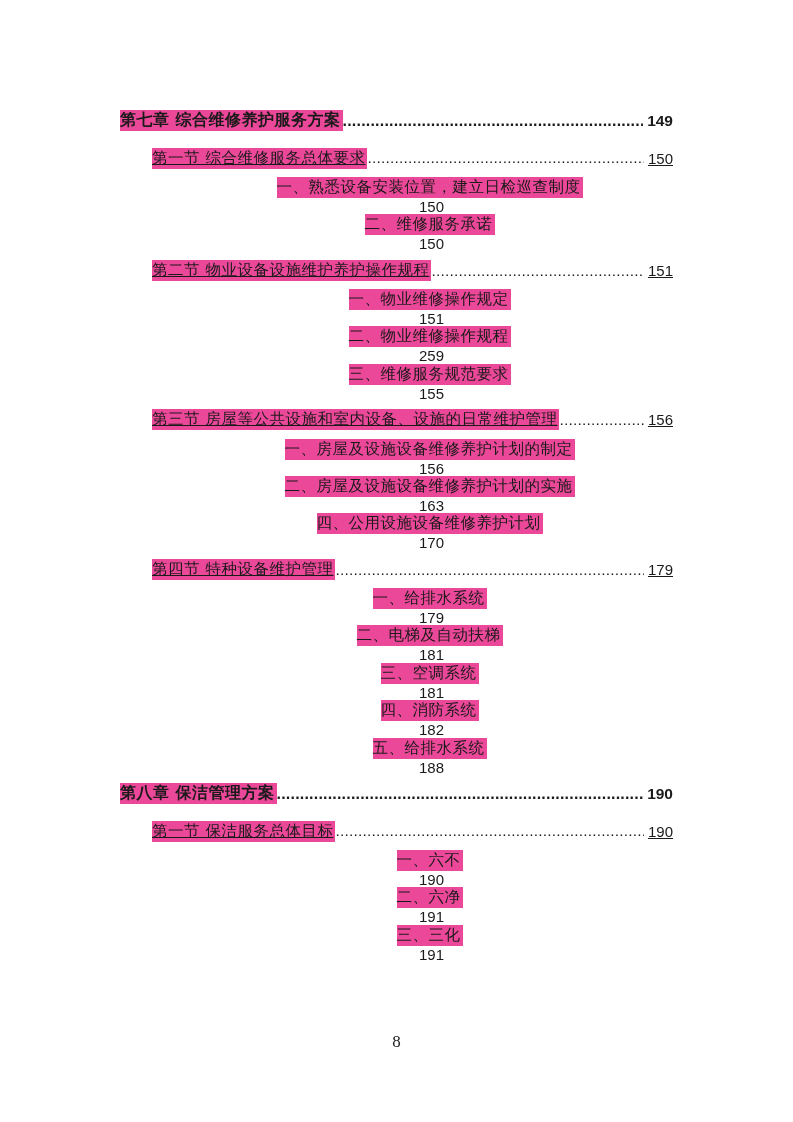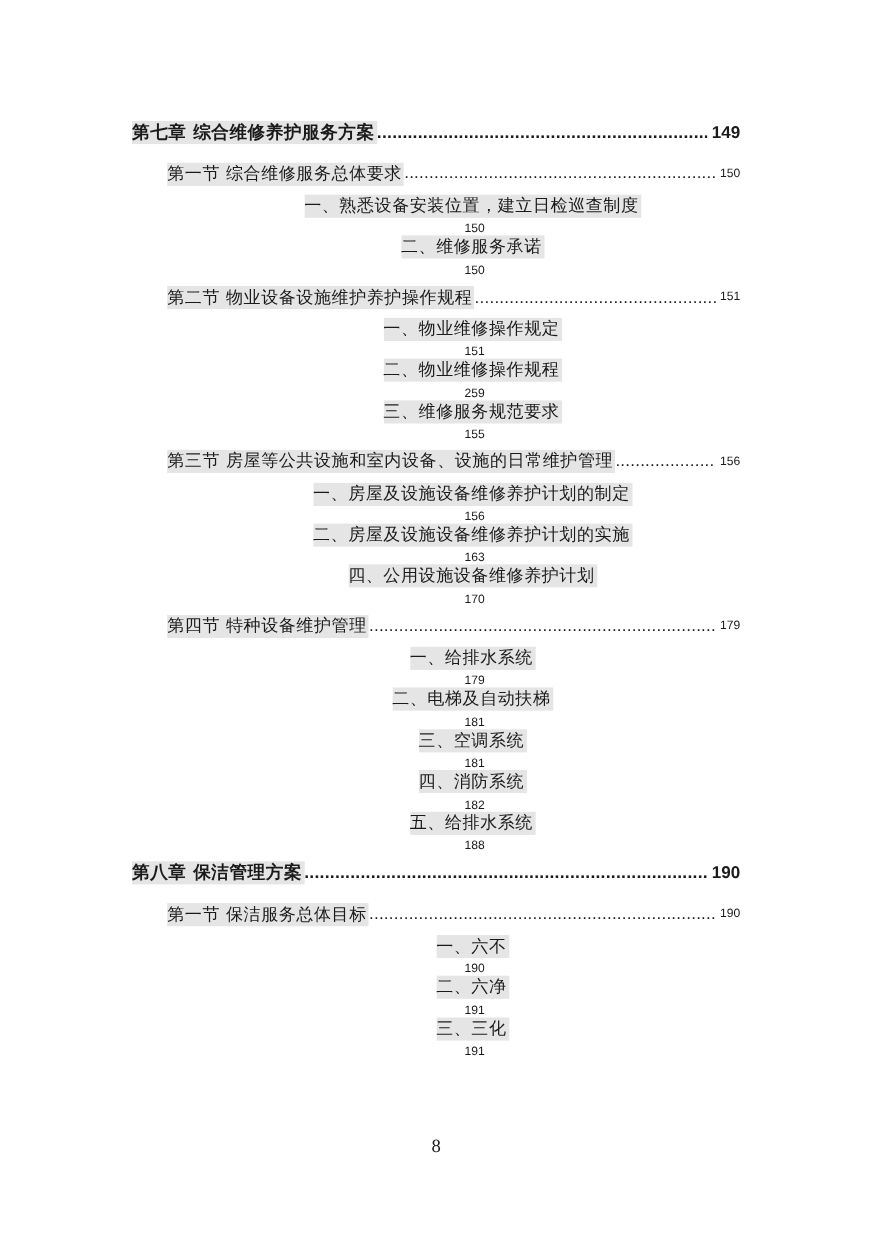--- a/index.html
+++ b/index.html
@@ -1,25 +1,25 @@
 <!DOCTYPE html>
 <html><head>
   <meta charset="utf-8">
   <style>
     html, body { margin: 0; padding: 0; background: #ffffff; }
     body { width: 793px; height: 1122px; position: relative; overflow: hidden; font-family: "DejaVu Sans", "Liberation Sans", sans-serif; color: #1a1a1a; }
     .toc { position: absolute; left: 120px; top: 102px; width: 553px; }
     .toc-row { position: relative; height: 37.4px; display: flex; align-items: center; font-size: 15.5px; white-space: nowrap; }
     .toc-row.level-1 { padding-left: 0; font-weight: bold; font-size: 16px; }
-    .toc-row.level-2 { padding-left: 32px; }
+    .toc-row.level-2 { padding-left: 32px; text-decoration: underline; }
     .toc-row.level-3 { padding-left: 66px; flex-direction: column; }
-    .toc-label { flex: 0 0 auto; background: #e5e5e5; padding-right: 2px; letter-spacing: 0.5px; }
+    .toc-label { flex: 0 0 auto; background: #ec4899; padding-right: 2px; letter-spacing: 0.5px; }
     .toc-leader { flex: 1 1 auto; overflow: hidden; height: 1.2em; position: relative; }
     .toc-leader::before { content: "........................................................................................................................................................................................................"; position: absolute; left: 0; bottom: 0; font-family: "Liberation Sans", sans-serif; letter-spacing: 0.2px; }
-    .toc-page { flex: 0 0 auto; padding-left: 4px; font-family: "Liberation Sans", sans-serif; font-size: 11px; }
+    .toc-page { flex: 0 0 auto; padding-left: 4px; font-family: "Liberation Sans", sans-serif; font-size: 15px; }
     .level-1 .toc-page { font-weight: bold; font-size: 15.5px; }
     .page-number { position: absolute; top: 1032px; left: 0; width: 793px; text-align: center; font-family: "Liberation Serif", serif; font-size: 17px; color: #222; }
   </style>
 </head>
 <body>
 
 <div class="toc">
   <div class="toc-row level-1">
       <span class="toc-label">第七章  综合维修养护服务方案</span>
       <span class="toc-leader"></span>

